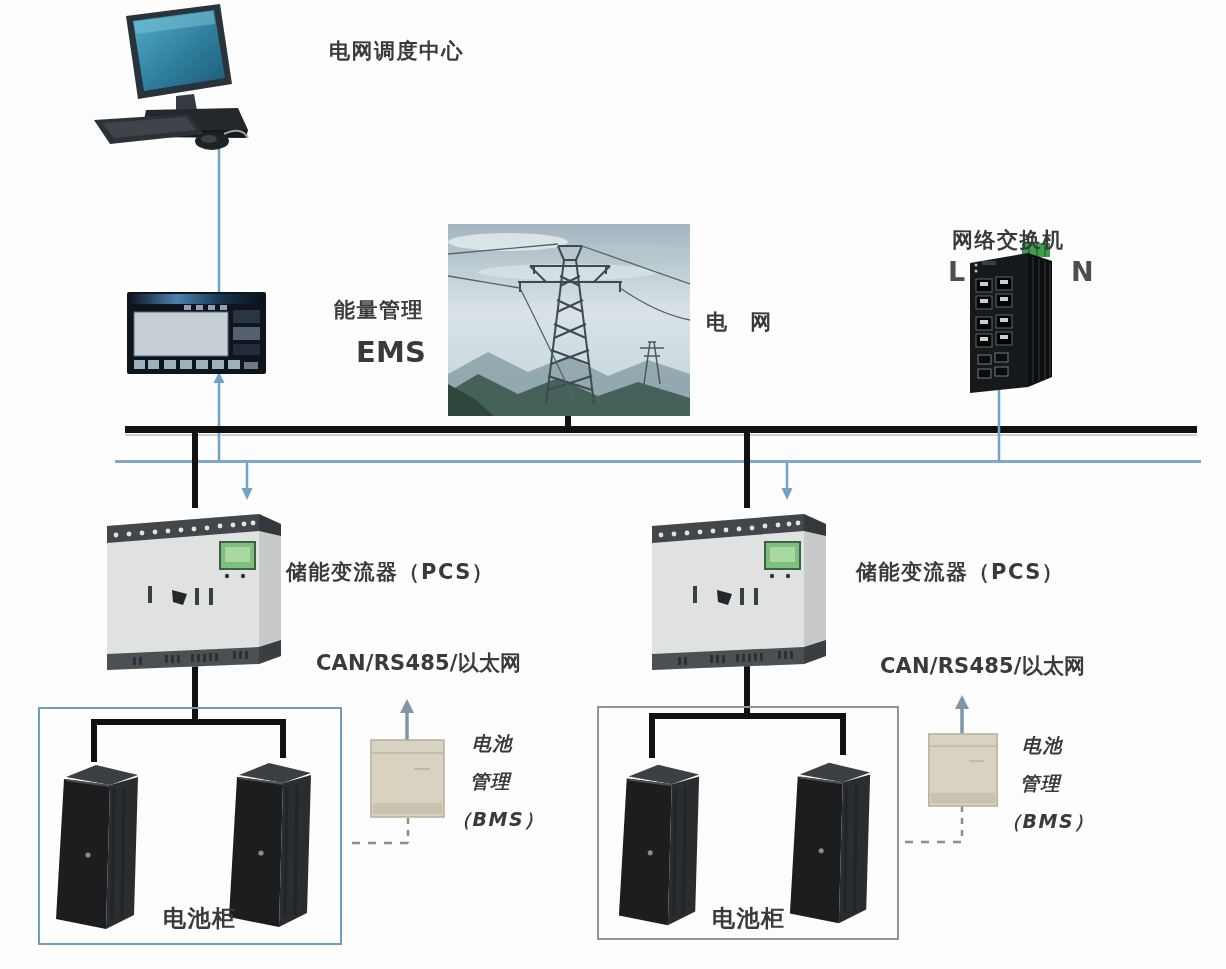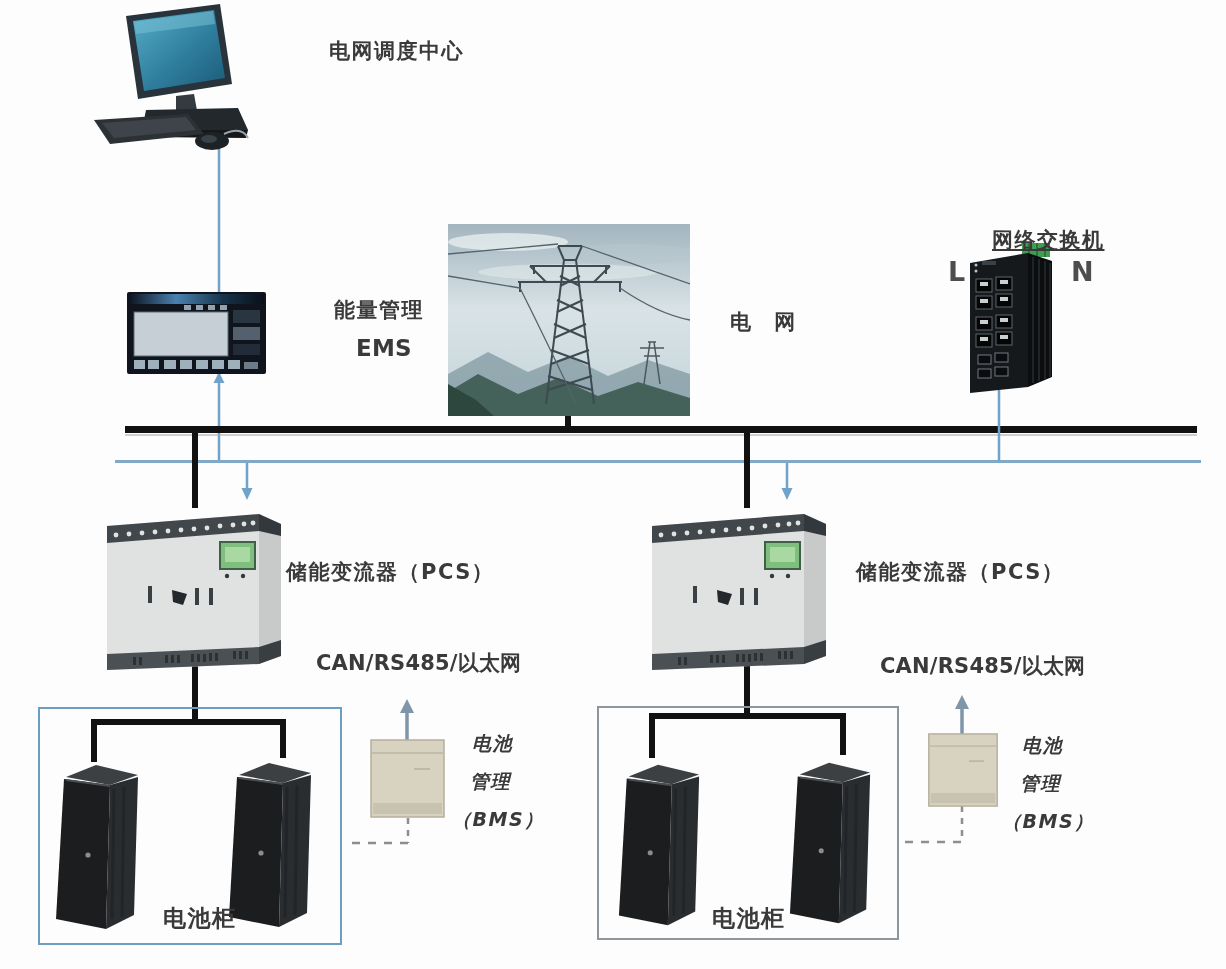--- a/index.html
+++ b/index.html
@@ -365,25 +365,25 @@
   <svg class="device" style="left:927px;top:733px;" width="72" height="74" viewBox="0 0 75 79">
     <rect x="1" y="1" width="73" height="77" fill="#d8d2c1" stroke="#b5ae9c" stroke-width="1.5"></rect>
     <line x1="2" y1="14" x2="73" y2="14" stroke="#c4bca8" stroke-width="2"></line>
     <rect x="3" y="64" width="69" height="11" fill="#c9c2af"></rect>
     <line x1="44" y1="30" x2="60" y2="30" stroke="#c0b8a4" stroke-width="2"></line>
   </svg>
 
   <div class="lbl lbl-zh" style="left:329px;top:37px;">电网调度中心</div>
 
   <div class="lbl lbl-zh" style="left:334px;top:296px;text-align:right;">能量管理</div>
-  <div class="lbl lbl-en" style="left:356px;top:335px;font-size:23px;">EMS</div>
-
-  <div class="lbl lbl-zh" style="left:730px;top:308px;letter-spacing:8px;">电 网</div>
-
-  <div class="lbl lbl-zh" style="left:992px;top:226px;text-decoration:underline;">网络交换机</div>
+  <div class="lbl lbl-en" style="left:356px;top:335px;font-size:29px;">EMS</div>
+
+  <div class="lbl lbl-zh" style="left:706px;top:308px;letter-spacing:8px;">电 网</div>
+
+  <div class="lbl lbl-zh" style="left:952px;top:226px;">网络交换机</div>
   <span class="lan-char" style="left:948px;top:256px;">L</span>
   <span class="lan-char" style="left:1071px;top:256px;">N</span>
 
   <div class="lbl lbl-zh" style="left:286px;top:558px;">储能变流器（PCS）</div>
   <div class="lbl lbl-zh" style="left:856px;top:558px;">储能变流器（PCS）</div>
 
   <div class="lbl lbl-en" style="left:316px;top:649px;">CAN/RS485/以太网</div>
   <div class="lbl lbl-en" style="left:880px;top:652px;">CAN/RS485/以太网</div>
 
   <div class="lbl lbl-zh bms-lbl" style="left:472px;top:724px;font-size:19px;">电池</div>

